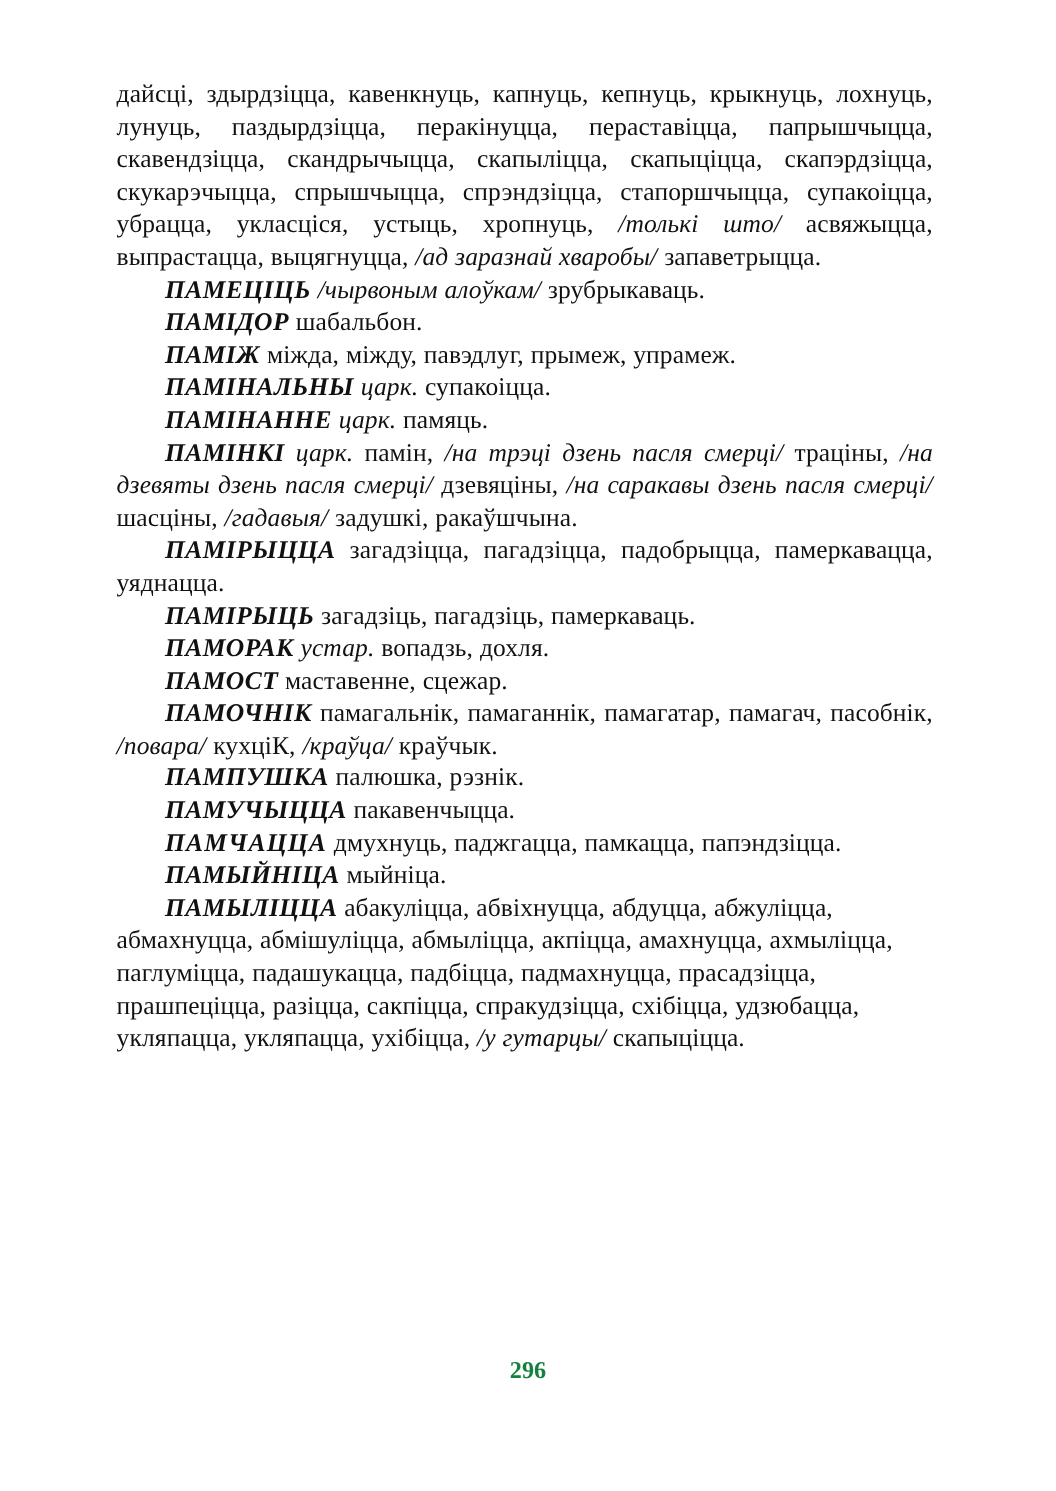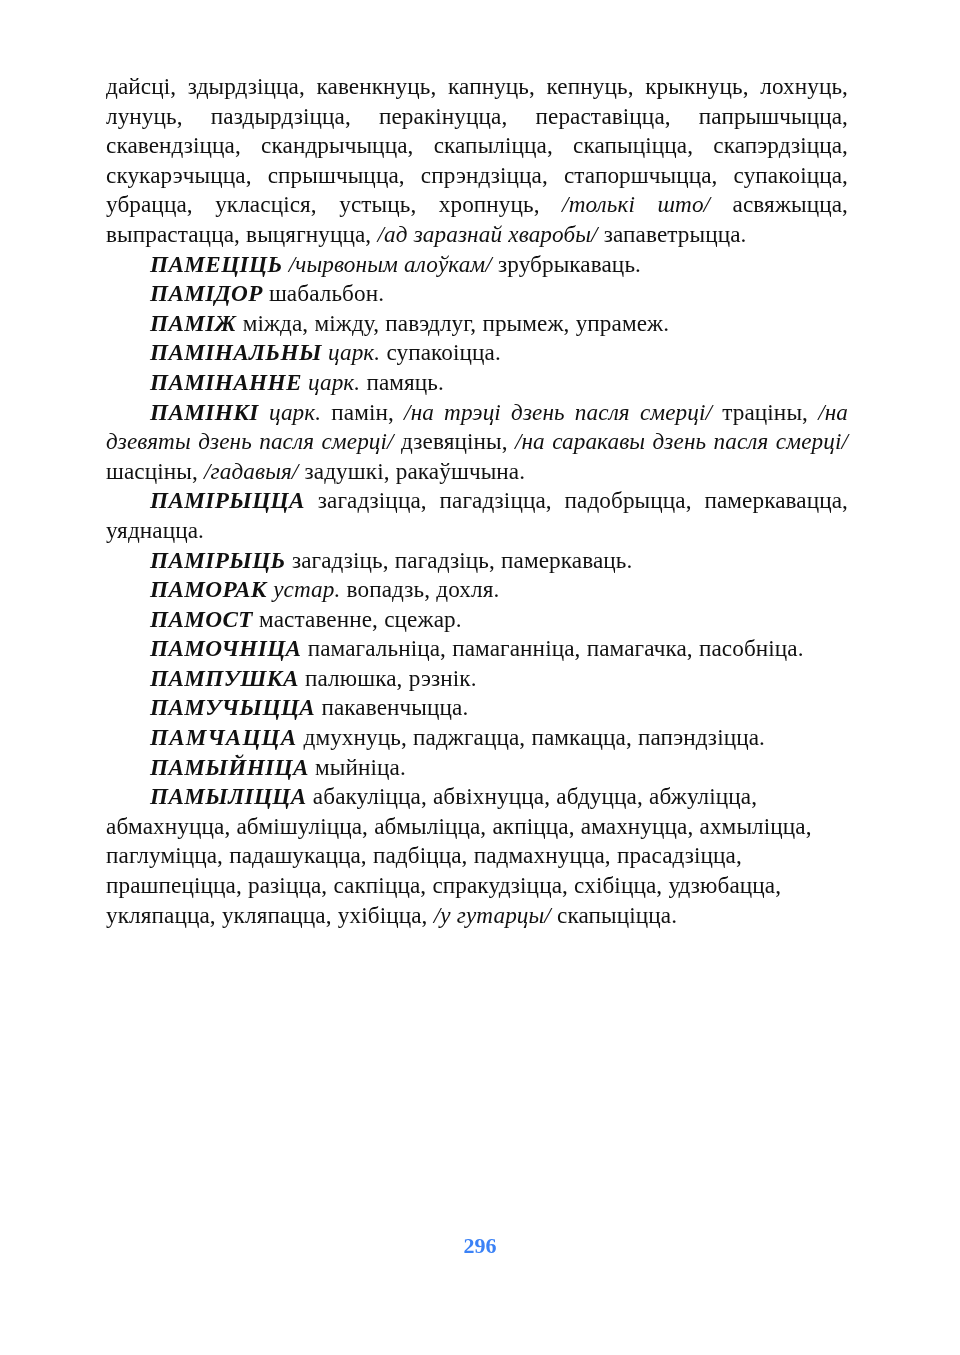--- a/index.html
+++ b/index.html
@@ -62,42 +62,42 @@
   }
   #page-number {
     position: absolute;
     left: 0;
     top: 1233px;
     width: 960px;
     text-align: center;
     font-family: "Liberation Serif", "DejaVu Serif", serif;
     font-size: 22px;
     font-weight: bold;
-    color: #3b82f6;
+    color: #15803d;
   }
 </style>
 </head>
 <body>
 
 <div id="page">
 
   <div id="text-column">
 
   <p class="para"><span>дайсці, здырдзіцца, кавенкнуць, капнуць, кепнуць, крыкнуць, лохнуць, лунуць, паздырдзіцца, перакінуцца, пераставіцца, папрышчыцца, скавендзіцца, скандрычыцца, скапыліцца, скапыціцца, скапэрдзіцца, скукарэчыцца, спрышчыцца, спрэндзіцца, стапоршчыцца, супакоіцца, убрацца, укласціся, устыць, хропнуць, </span><span class="it">/толькі што/</span><span> асвяжыцца, выпрастацца, выцягнуцца, </span><span class="it">/ад заразнай хваробы/</span><span> запаветрыцца.</span></p>
       <p class="para indent"><span class="hw">ПАМЕЦІЦЬ</span><span> </span><span class="it">/чырвоным алоўкам/</span><span> зрубрыкаваць.</span></p>
       <p class="para indent"><span class="hw">ПАМІДОР</span><span> шабальбон.</span></p>
       <p class="para indent"><span class="hw">ПАМІЖ</span><span> міжда, міжду, павэдлуг, прымеж, упрамеж.</span></p>
       <p class="para indent"><span class="hw">ПАМІНАЛЬНЫ</span><span> </span><span class="it">царк.</span><span> супакоіцца.</span></p>
       <p class="para indent"><span class="hw">ПАМІНАННЕ</span><span> </span><span class="it">царк.</span><span> памяць.</span></p>
       <p class="para indent"><span class="hw">ПАМІНКІ</span><span> </span><span class="it">царк.</span><span> памін, </span><span class="it">/на трэці дзень пасля смерці/</span><span> траціны, </span><span class="it">/на дзевяты дзень пасля смерці/</span><span> дзевяціны, </span><span class="it">/на саракавы дзень пасля смерці/</span><span> шасціны, </span><span class="it">/гадавыя/</span><span> задушкі, ракаўшчына.</span></p>
       <p class="para indent"><span class="hw">ПАМІРЫЦЦА</span><span> загадзіцца, пагадзіцца, падобрыцца, памеркавацца, уяднацца.</span></p>
       <p class="para indent"><span class="hw">ПАМІРЫЦЬ</span><span> загадзіць, пагадзіць, памеркаваць.</span></p>
       <p class="para indent"><span class="hw">ПАМОРАК</span><span> </span><span class="it">устар.</span><span> вопадзь, дохля.</span></p>
       <p class="para indent"><span class="hw">ПАМОСТ</span><span> маставенне, сцежар.</span></p>
-      <p class="para indent"><span class="hw">ПАМОЧНІЦА</span><span> памагальніца, памаганніца, памагачка, пасобніца.</span></p>
+      <p class="para indent"><span class="hw">ПАМОЧНІК</span><span> памагальнік, памаганнік, памагатар, памагач, пасобнік, </span><span class="it">/повара/</span><span> кухціК, </span><span class="it">/краўца/</span><span> краўчык.</span></p>
       <p class="para indent"><span class="hw">ПАМПУШКА</span><span> палюшка, рэзнік.</span></p>
       <p class="para indent"><span class="hw">ПАМУЧЫЦЦА</span><span> пакавенчыцца.</span></p>
       <p class="para indent"><span class="hw sp">ПАМЧАЦЦА</span><span> дмухнуць, паджгацца, памкацца, папэндзіцца.</span></p>
       <p class="para indent"><span class="hw">ПАМЫЙНІЦА</span><span> мыйніца.</span></p>
       <p class="para indent"><span class="hw">ПАМЫЛІЦЦА</span><span> абакуліцца, абвіхнуцца, абдуцца, абжуліцца, абмахнуцца, абмішуліцца, абмыліцца, акпіцца, амахнуцца, ахмыліцца, паглуміцца, падашукацца, падбіцца, падмахнуцца, прасадзіцца, прашпеціцца, разіцца, сакпіцца, спракудзіцца, схібіцца, удзюбацца, укляпацца, укляпацца, ухібіцца, </span><span class="it">/у гутарцы/</span><span> скапыціцца.</span></p>
     </div>
 
   <div id="page-number">296</div>
 
 </div>

